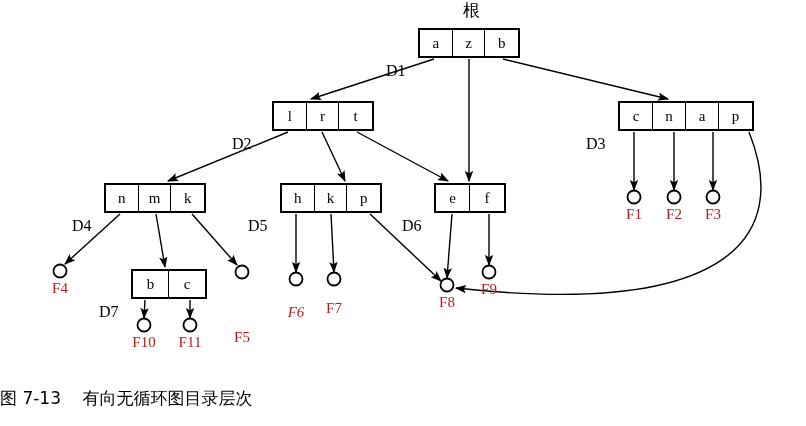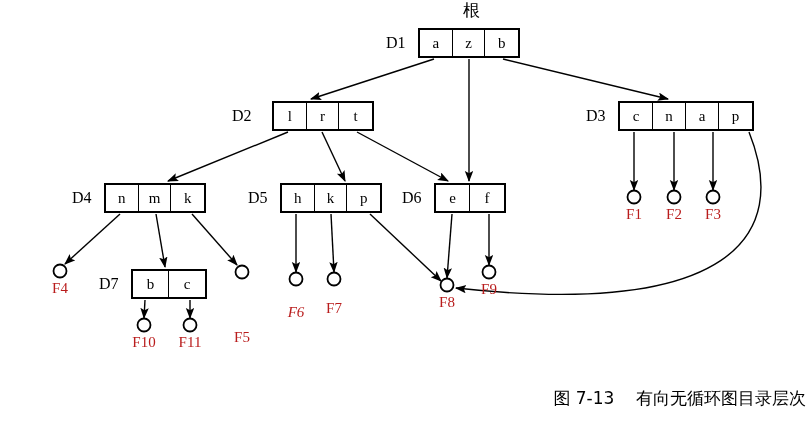--- a/index.html
+++ b/index.html
@@ -48,20 +48,21 @@
   }
   .dir-cell:last-child {
     border-right: none;
   }
   .node-label {
     position: absolute;
     font-size: 16px;
     line-height: 1;
     white-space: nowrap;
     color: #000;
+    margin-top: 28px;
   }
   .file-label {
     position: absolute;
     font-size: 15px;
     line-height: 1;
     white-space: nowrap;
     text-align: center;
     color: #b91c1c;
   }
   .root-label {
@@ -69,21 +70,21 @@
     font-size: 17px;
     line-height: 1;
     white-space: nowrap;
     color: #000;
     font-family: "DejaVu Sans", "Liberation Sans", sans-serif;
   }
   .caption {
     position: absolute;
     left: 0;
     width: 806px;
-    text-align: right;
+    text-align: left;
     font-size: 17px;
     line-height: 1.2;
     white-space: pre;
     color: #000;
     font-family: "DejaVu Sans", "Liberation Sans", sans-serif;
   }
 </style>
 </head>
 <body>
 

